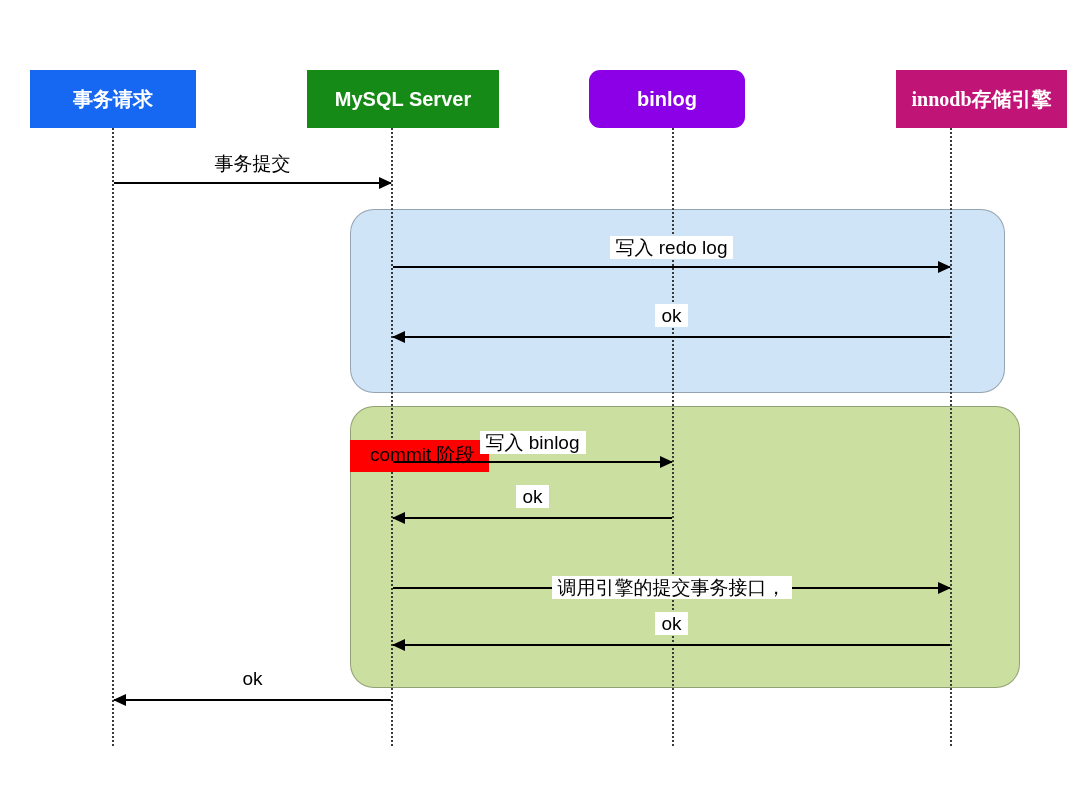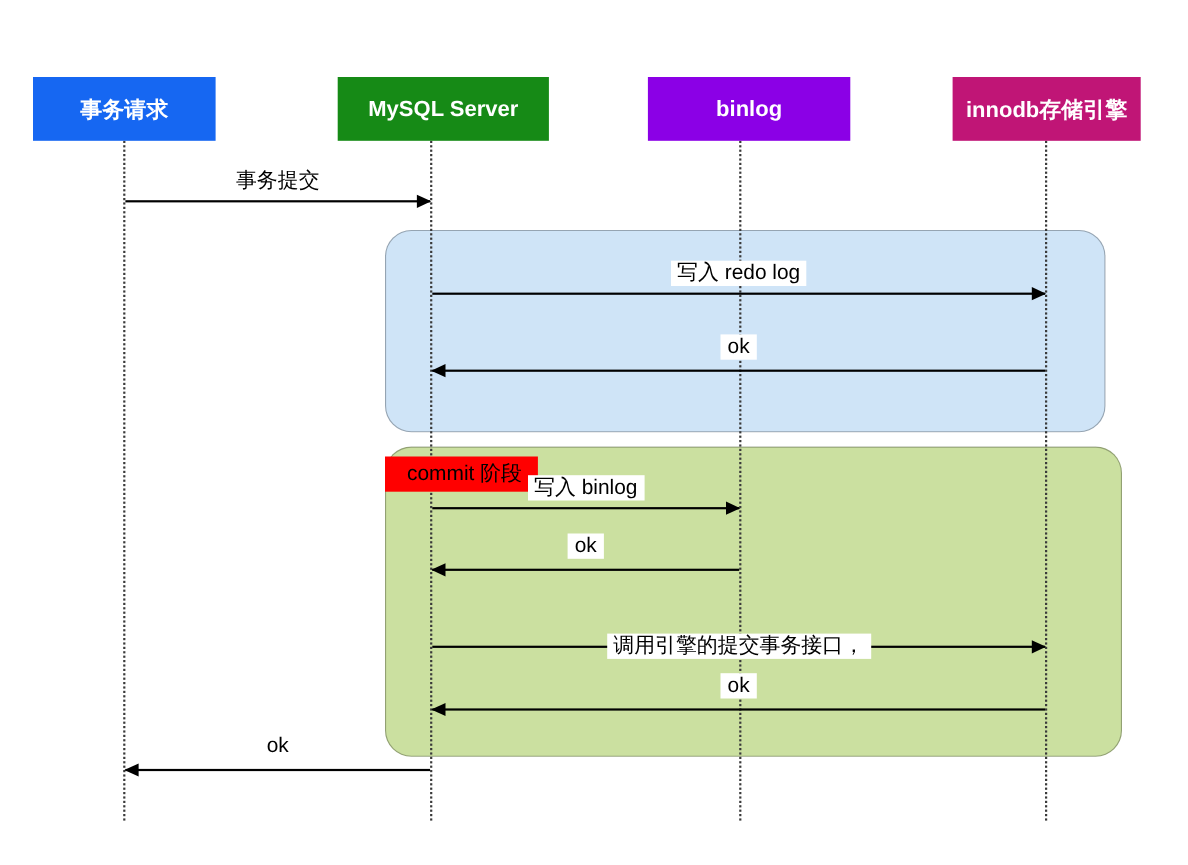--- a/index.html
+++ b/index.html
@@ -115,28 +115,28 @@
   <div class="lifeline" style="left:391px;"></div>
   <div class="lifeline" style="left:672px;"></div>
   <div class="lifeline" style="left:950px;"></div>
 
   <div class="actor" style="left: 30px; width: 166px; background-color: rgb(22, 103, 242);">
     <span>事务请求</span>
   </div>
   <div class="actor" style="left: 307px; width: 192px; background-color: rgb(22, 138, 22);">
     <span>MySQL Server</span>
   </div>
-  <div class="actor" style="left: 589px; width: 184px; background-color: rgb(139, 0, 230);">
+  <div class="actor" style="left: 589px; width: 156px; background-color: rgb(139, 0, 230); border-radius: 11px;">
     <span>binlog</span>
   </div>
-  <div class="actor" style="left: 866px; width: 171px; background-color: rgb(192, 21, 118);">
+  <div class="actor" style="left: 896px; width: 171px; background-color: rgb(192, 21, 118); font-family: Liberation Serif, serif;">
     <span>innodb存储引擎</span>
   </div>
 
-  <div class="phase-label" style="left: 350px; top: 415px; background-color: rgb(255, 0, 0);">
+  <div class="phase-label" style="left: 350px; top: 440px; background-color: rgb(255, 0, 0);">
     <span>commit 阶段</span>
   </div>
 
   <div class="msg" style="left:113px; top:183px; width:279px;">
     <div class="line"></div>
     <div class="head right"></div>
     <div class="label">
       <span class="lbl">事务提交</span>
     </div>
   </div>

